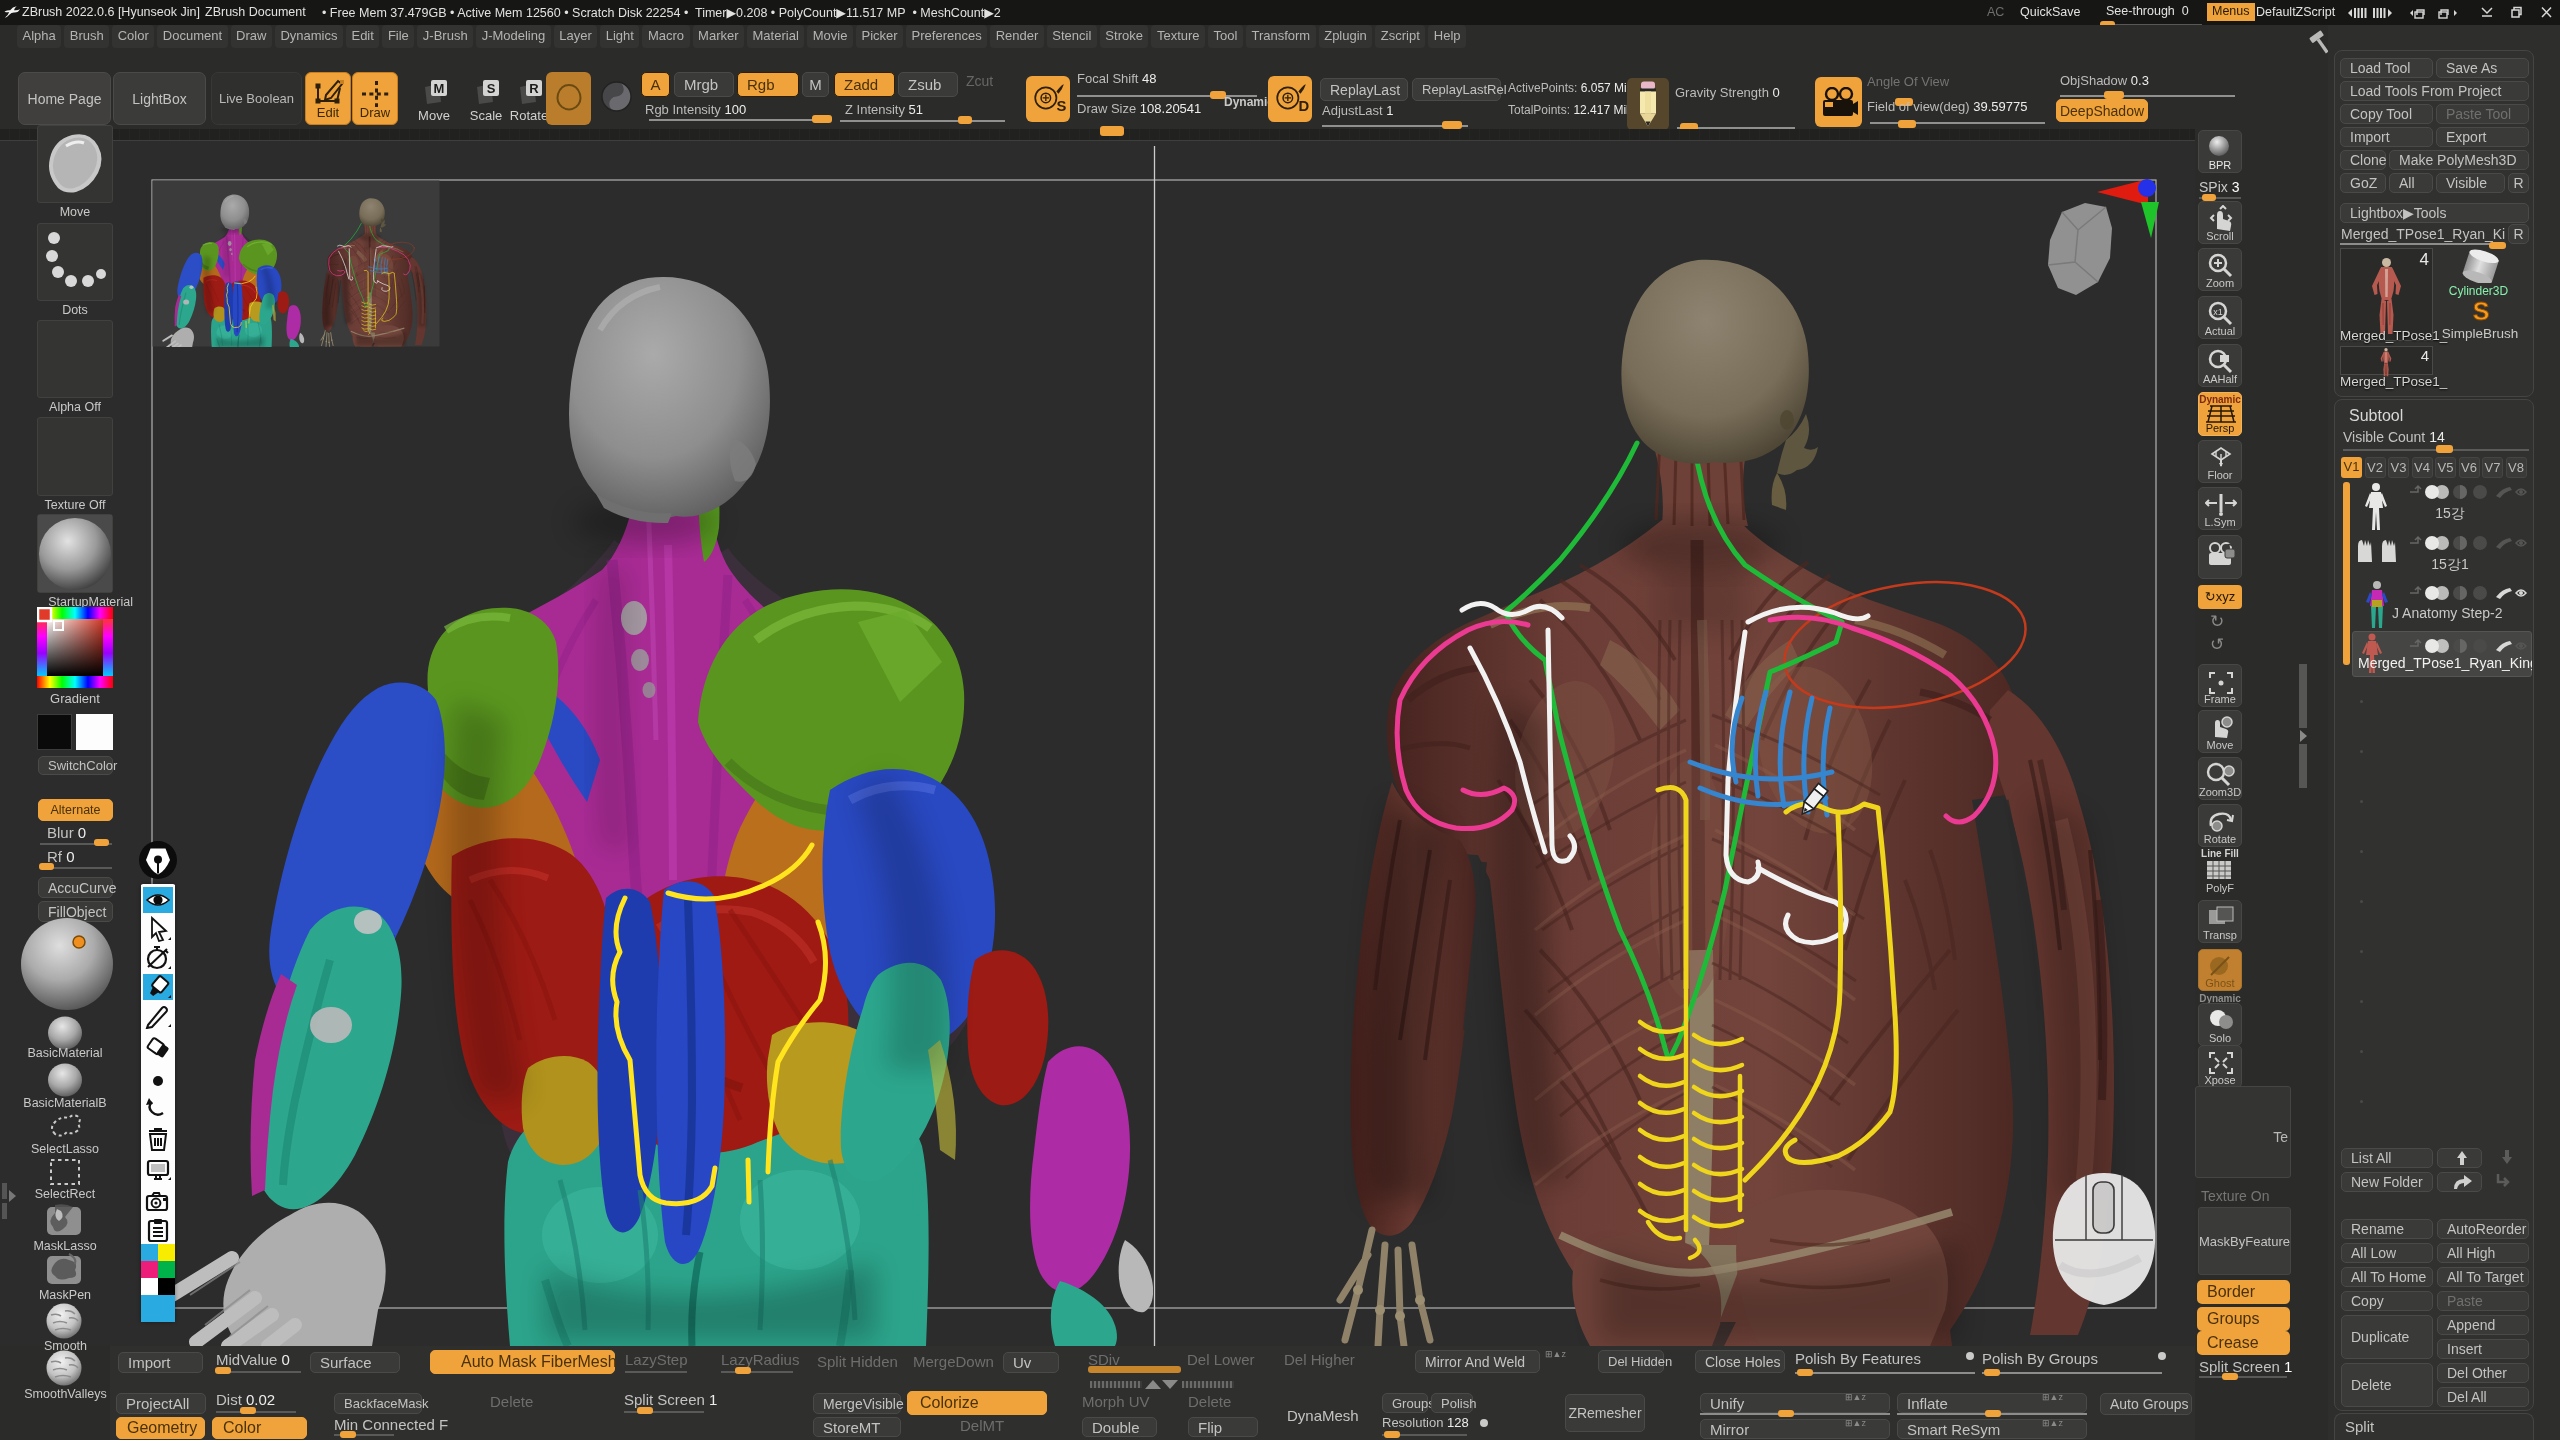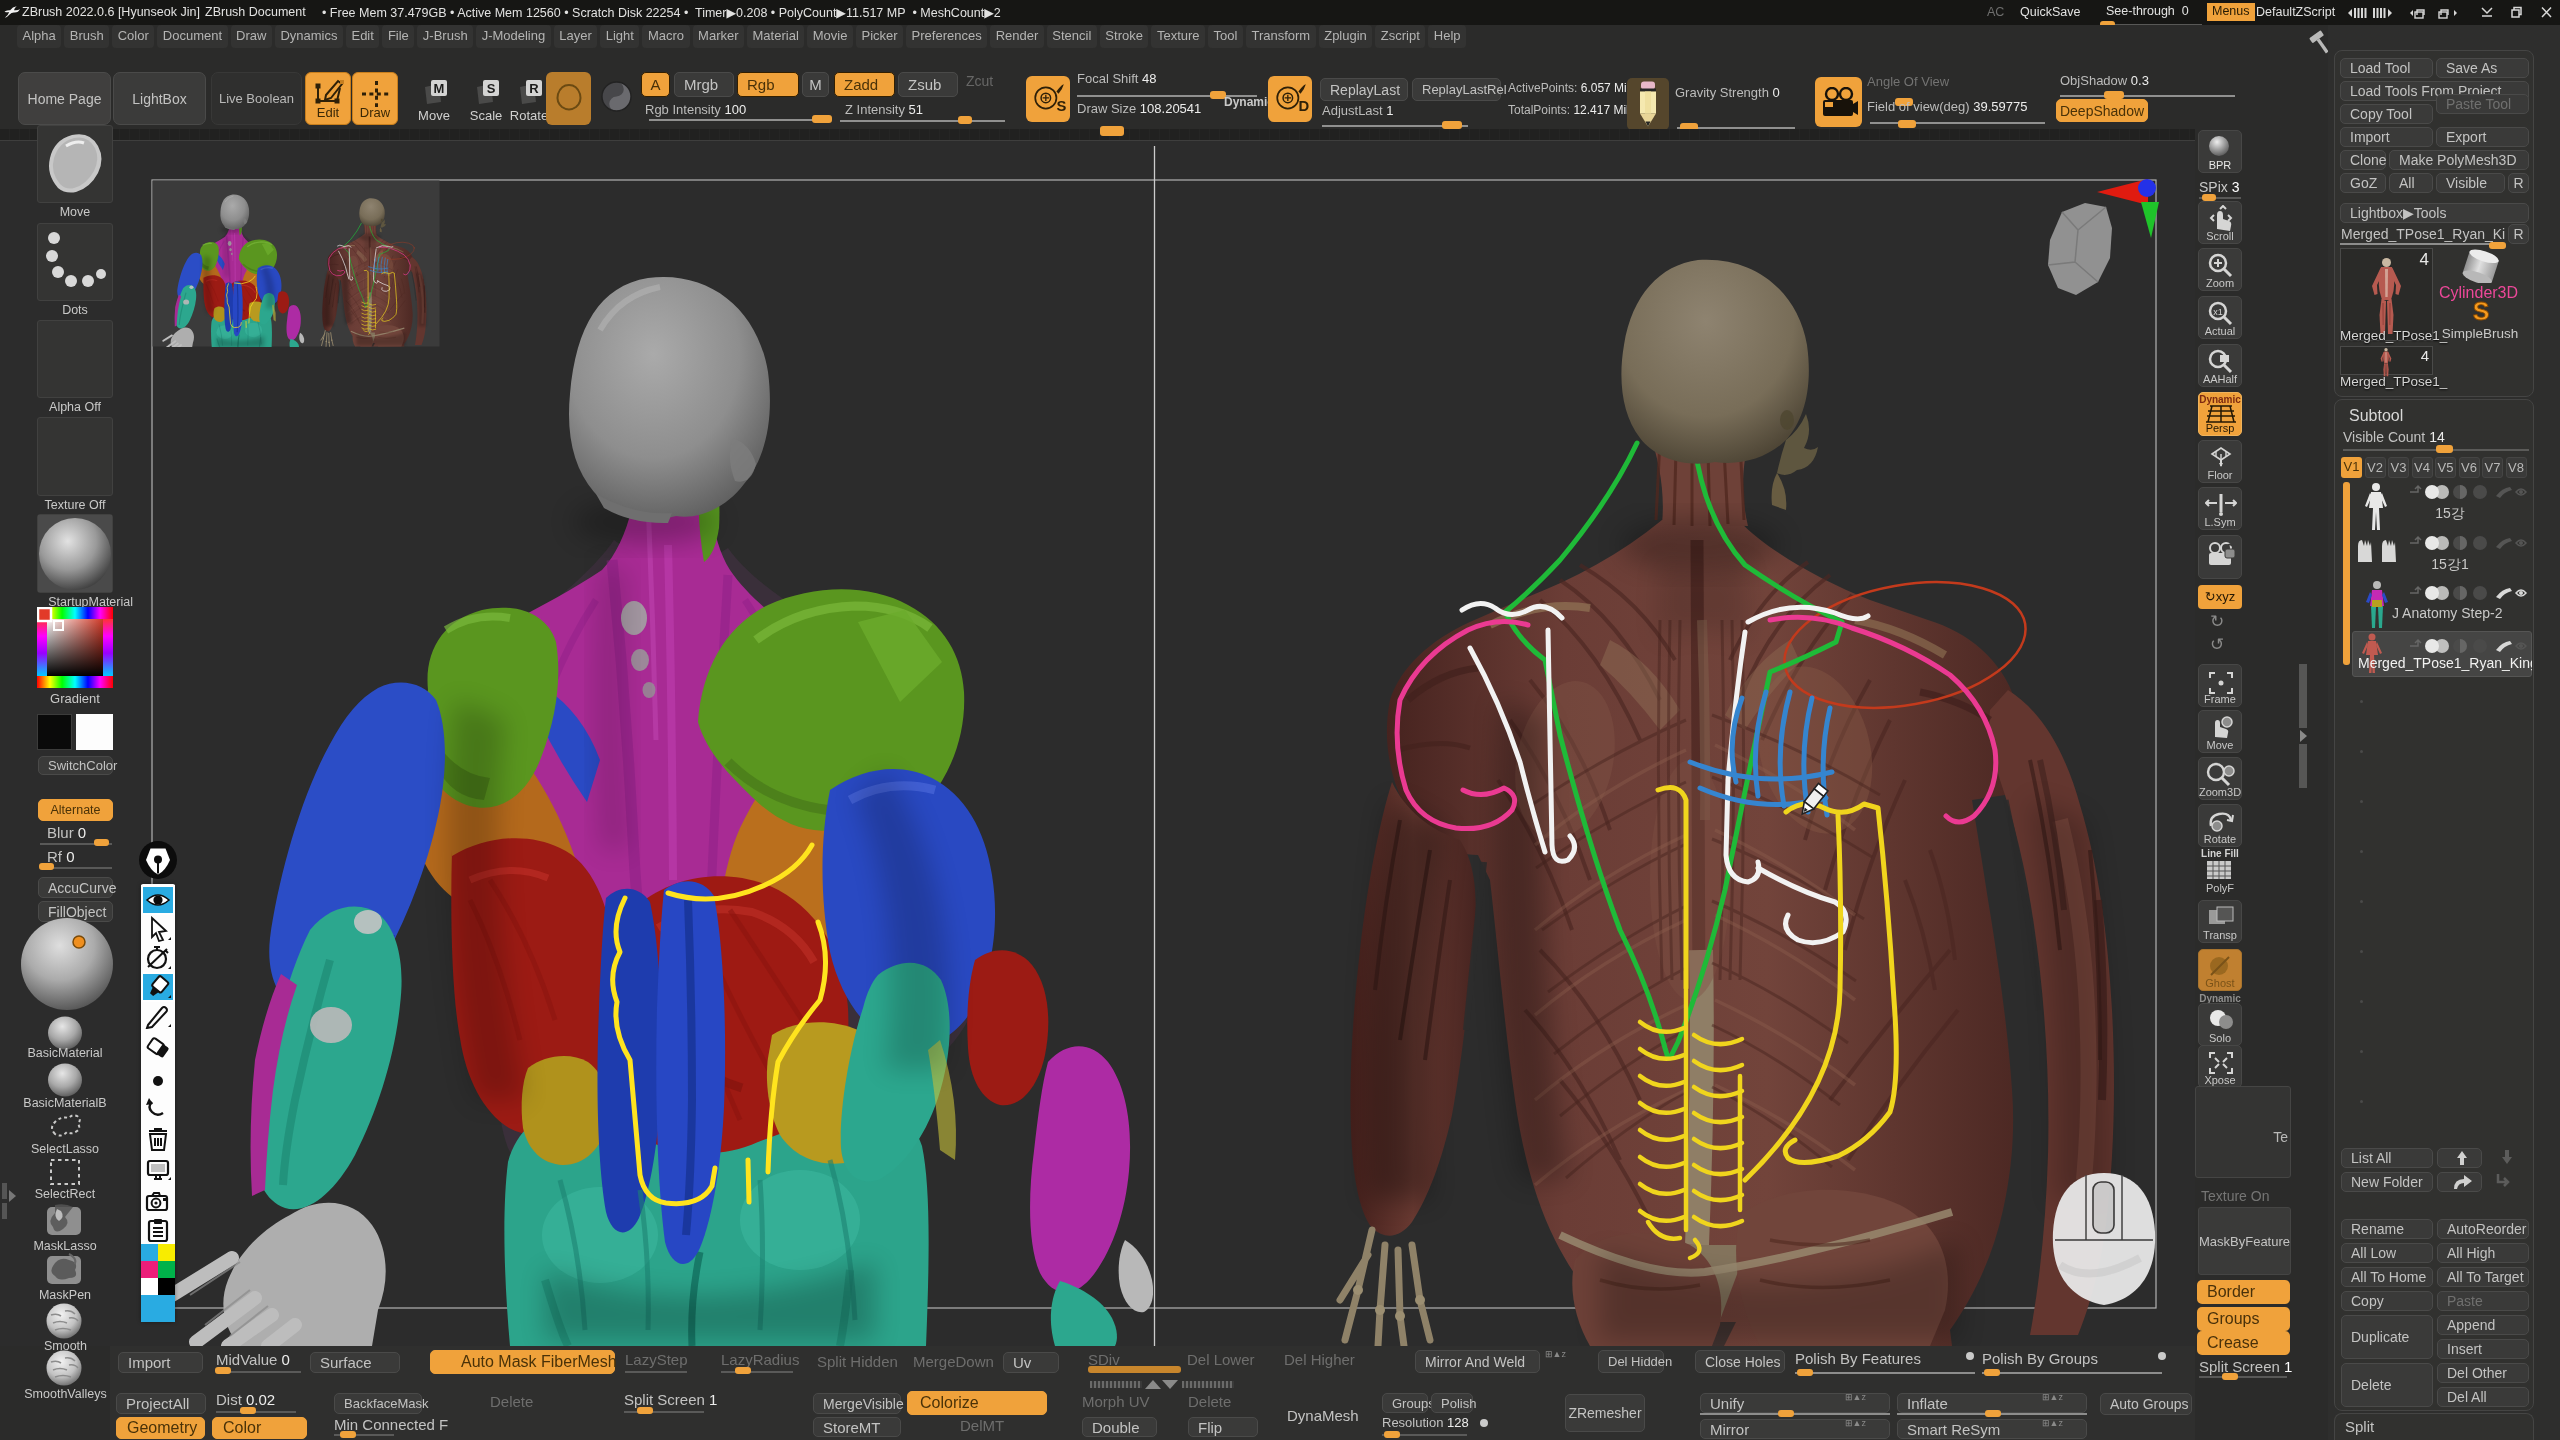--- a/index.html
+++ b/index.html
@@ -1125,21 +1125,21 @@
 <div class="hnd" style="left:2222px;top:1373px;width:16px;height:7px"></div>
 <div class="abs" style="left:2299px;top:664px;width:8px;height:64px;background:#565655"></div>
 <div class="abs" style="left:2299px;top:744px;width:8px;height:44px;background:#565655"></div>
 <div class="abs" style="left:2300px;top:730px;width:0;height:0;border-top:6px solid transparent;border-bottom:6px solid transparent;border-left:7px solid #8a8a89"></div>
 <div class="abs" style="left:2328px;top:25px;width:232px;height:1415px;background:#2e2e2d"></div>
 <div class="abs" style="left:2334px;top:50px;width:200px;height:347px;background:#31312f;border:1px solid #454544;border-radius:8px"></div>
 <div class="btn " style="left:2340px;top:58px;width:93px;height:20px;font-size:14px;">Load Tool</div>
 <div class="btn " style="left:2436px;top:58px;width:93px;height:20px;font-size:14px;">Save As</div>
 <div class="btn " style="left:2340px;top:81px;width:189px;height:20px;font-size:14px;">Load Tools From Project</div>
 <div class="btn " style="left:2340px;top:104px;width:93px;height:20px;font-size:14px;">Copy Tool</div>
-<div class="btn " style="left:2436px;top:94px;width:93px;height:20px;font-size:14px;">
+<div class="btn " style="left:2436px;top:104px;width:93px;height:20px;font-size:14px;">
     <span class="dimb">Paste Tool</span>
   </div>
 <div class="btn " style="left:2340px;top:127px;width:93px;height:20px;font-size:14px;">Import</div>
 <div class="btn " style="left:2436px;top:127px;width:93px;height:20px;font-size:14px;">Export</div>
 <div class="btn " style="left:2340px;top:150px;width:46px;height:20px;font-size:14px;">Clone</div>
 <div class="btn " style="left:2389px;top:150px;width:140px;height:20px;font-size:14px;">Make PolyMesh3D</div>
 <div class="btn " style="left:2340px;top:173px;width:46px;height:20px;font-size:14px;">GoZ</div>
 <div class="btn " style="left:2389px;top:173px;width:44px;height:20px;font-size:14px;">All</div>
 <div class="btn " style="left:2436px;top:173px;width:69px;height:20px;font-size:14px;">Visible</div>
 <div class="btn bc" style="left:2508px;top:173px;width:21px;height:20px;font-size:14px;">R</div>
@@ -1171,21 +1171,21 @@
         <stop offset=".45" stop-color="#e0e0e0"></stop>
         <stop offset="1" stop-color="#9a9a9a"></stop>
       </linearGradient>
     </defs>
 <g transform="rotate(18 26 20)">
       <rect x="8" y="8" width="36" height="26" fill="url(#cyl)"></rect>
       <ellipse cx="26" cy="8" rx="18" ry="6" fill="#ececec"></ellipse>
       <ellipse cx="26" cy="34" rx="18" ry="6" fill="#b8b8b8"></ellipse>
     </g>
 </svg>
-<div class="abs" style="left:2436px;top:284px;width:85px;text-align:center;color:#ec4899;font-size:16px;position:absolute">Cylinder3D</div>
+<div class="abs" style="left:2436px;top:284px;width:85px;text-align:center;color:#86efac;font-size:12px;position:absolute">Cylinder3D</div>
 <svg class="ic" style="left:2464px;top:299px" width="34" height="25" viewBox="0 0 36 28">
 <text x="18" y="23" font-size="28" font-weight="bold" text-anchor="middle" fill="#f59a1e" stroke="#8a4a00" stroke-width="1" font-family="Liberation Serif">S</text>
 </svg>
 <div class="abs" style="left:2436px;top:326px;width:88px;text-align:center;color:#c9c9c8;font-size:13.5px;position:absolute">SimpleBrush</div>
 <div class="abs" style="left:2340px;top:346px;width:93px;height:29px;background:#2a2a28;border:1px solid #4a4a49">
 <svg class="ic" style="left:28px;top:0" width="34" height="31" viewBox="0 0 91 84">
       <circle cx="45.5" cy="7.5" r="4.5" fill="#c9b8a2"></circle>
       <g fill="#b65a50">
         <path d="M40 12 C38 20 37 28 38.5 36 L41 45 L50 45 L52.5 36 C54 28 53 20 51 12 Z"></path>
         <path d="M40.5 44 L38.5 60 L39.5 79 L44 79 L45 46 Z"></path>

